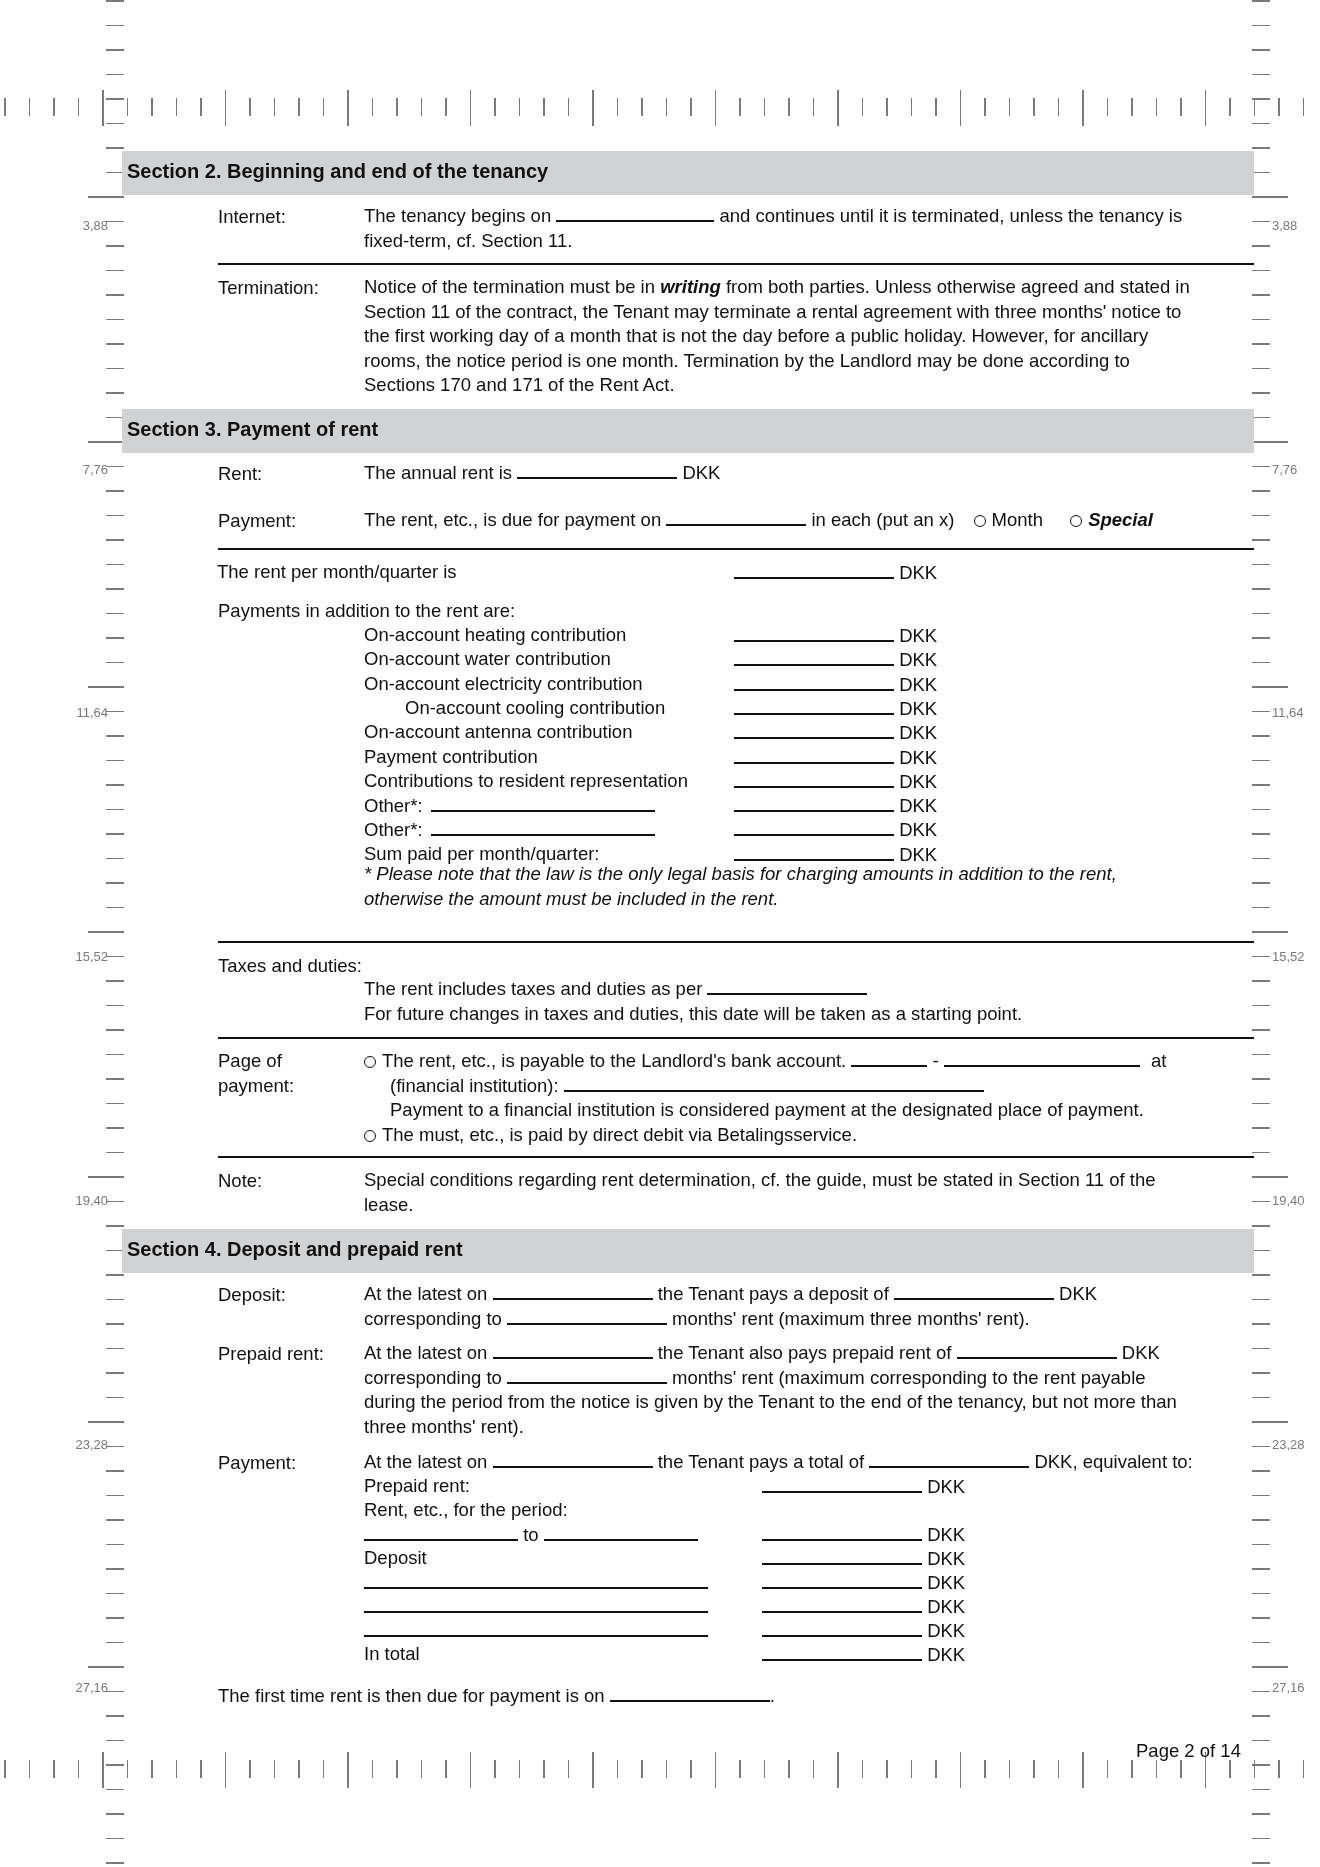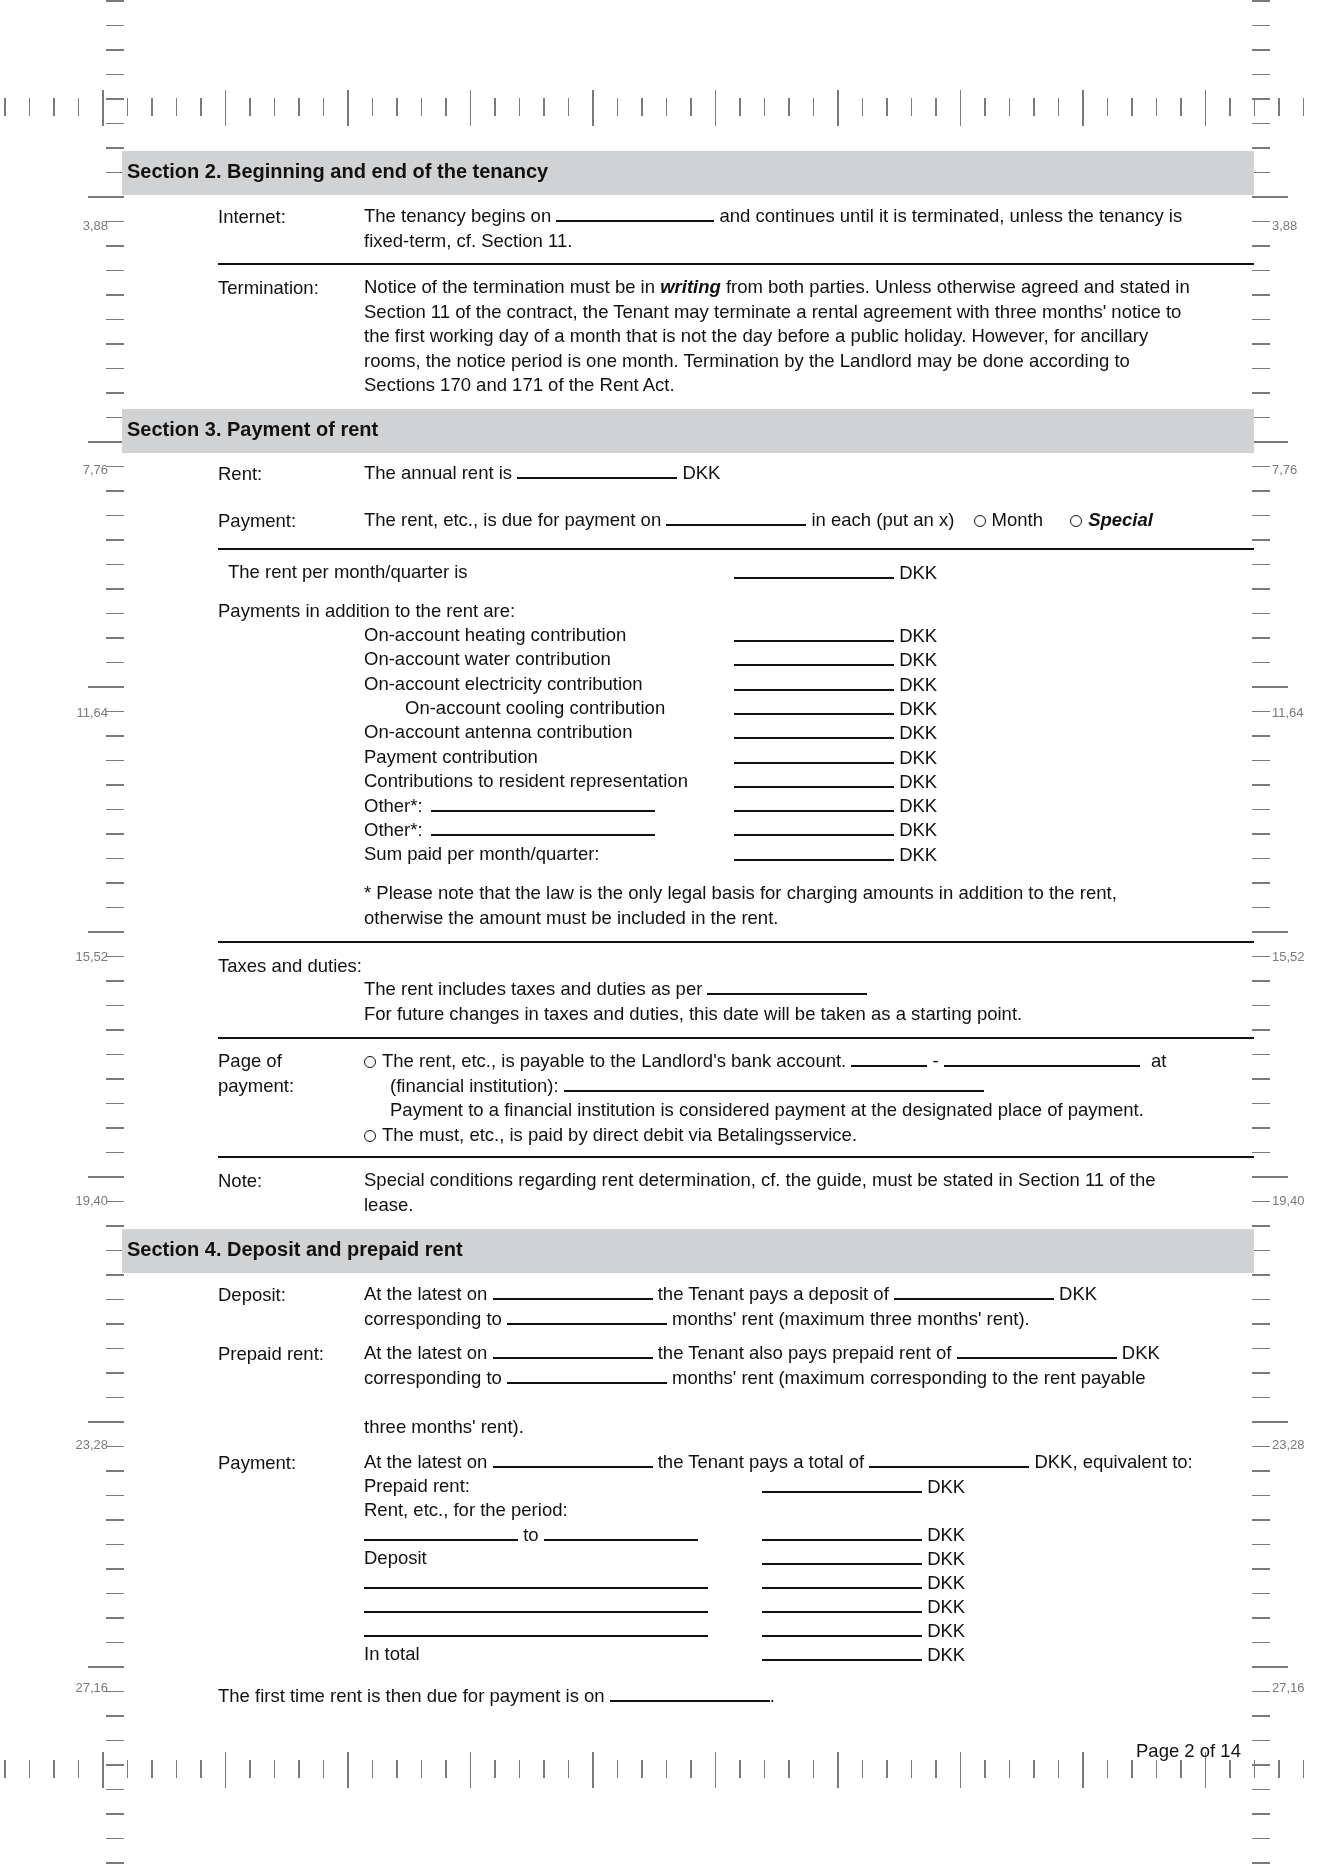--- a/index.html
+++ b/index.html
@@ -348,21 +348,21 @@
 <div class="text" style="top:508px; width:900px;">
   <span>The rent, etc., is due for payment on</span>
   <span class="blank" style="width:140px;"></span>
   <span>in each (put an x)</span>
   <span style="margin-left:14px;"><span class="radio"></span><span>Month</span></span>
   <span style="margin-left:22px;"><span class="radio"></span><span class="bi">Special</span></span>
 </div>
 
 <div class="hr" style="top:548px;"></div>
 
-<div class="abs" style="left:228px; top:561px;">The rent per month/quarter is</div>
+<div class="abs" style="left:217px; top:561px;">The rent per month/quarter is</div>
 <div class="amt" style="left:734px; top:561px;">
   <span class="blank"></span>
   <span>DKK</span>
 </div>
 
 <div class="abs" style="left:218px; top:600px;">Payments in addition to the rent are:</div>
 
 <div id="additional-list">
     <div class="abs" style="left: 364px; top: 624px;"><span>On-account heating contribution</span></div>
     <div class="amt" style="left: 734px; top: 624px;"><span class="blank"></span> <span>DKK</span></div>
@@ -379,21 +379,21 @@
     <div class="abs" style="left: 364px; top: 769.8px;"><span>Contributions to resident representation</span></div>
     <div class="amt" style="left: 734px; top: 769.8px;"><span class="blank"></span> <span>DKK</span></div>
     <div class="abs" style="left: 364px; top: 794.1px;"><span>Other*:</span><span class="blank" style="width: 224px; margin-left: 8px;"></span></div>
     <div class="amt" style="left: 734px; top: 794.1px;"><span class="blank"></span> <span>DKK</span></div>
     <div class="abs" style="left: 364px; top: 818.4px;"><span>Other*:</span><span class="blank" style="width: 224px; margin-left: 8px;"></span></div>
     <div class="amt" style="left: 734px; top: 818.4px;"><span class="blank"></span> <span>DKK</span></div>
     <div class="abs" style="left: 364px; top: 842.7px;"><span>Sum paid per month/quarter:</span></div>
     <div class="amt" style="left: 734px; top: 842.7px;"><span class="blank"></span> <span>DKK</span></div>
   </div>
 
-<div class="text" style="top:881px; width:880px;">
+<div class="text" style="top:862px; width:880px;font-style:italic;">
   <span>* Please note that the law is the only legal basis for charging amounts in addition to the rent,</span><br>
   <span>otherwise the amount must be included in the rent.</span>
 </div>
 
 <div class="hr" style="top:941px;"></div>
 
 <div class="abs" style="left:218px; top:955px;">Taxes and duties:</div>
 <div class="text" style="top:977px; width:880px;">
   <span>The rent includes taxes and duties as per</span>
   <span class="blank" style="width:160px;"></span><br>
@@ -445,21 +445,21 @@
 <span class="label" style="top:1343px;">Prepaid rent:</span>
 <div class="text" style="top:1341px; width:900px;">
   <span>At the latest on</span>
   <span class="blank" style="width:160px;"></span>
   <span>the Tenant also pays prepaid rent of</span>
   <span class="blank" style="width:160px;"></span>
   <span>DKK</span><br>
   <span>corresponding to</span>
   <span class="blank" style="width:160px;"></span>
   <span>months' rent (maximum corresponding to the rent payable</span><br>
-  <br>
+  <span>during the period from the notice is given by the Tenant to the end of the tenancy, but not more than</span><br>
   <span>three months' rent).</span>
 </div>
 
 <span class="label" style="top:1452px;">Payment:</span>
 <div class="text" style="top:1450px; width:910px;">
   <span>At the latest on</span>
   <span class="blank" style="width:160px;"></span>
   <span>the Tenant pays a total of</span>
   <span class="blank" style="width:160px;"></span>
   <span>DKK, equivalent to:</span>

